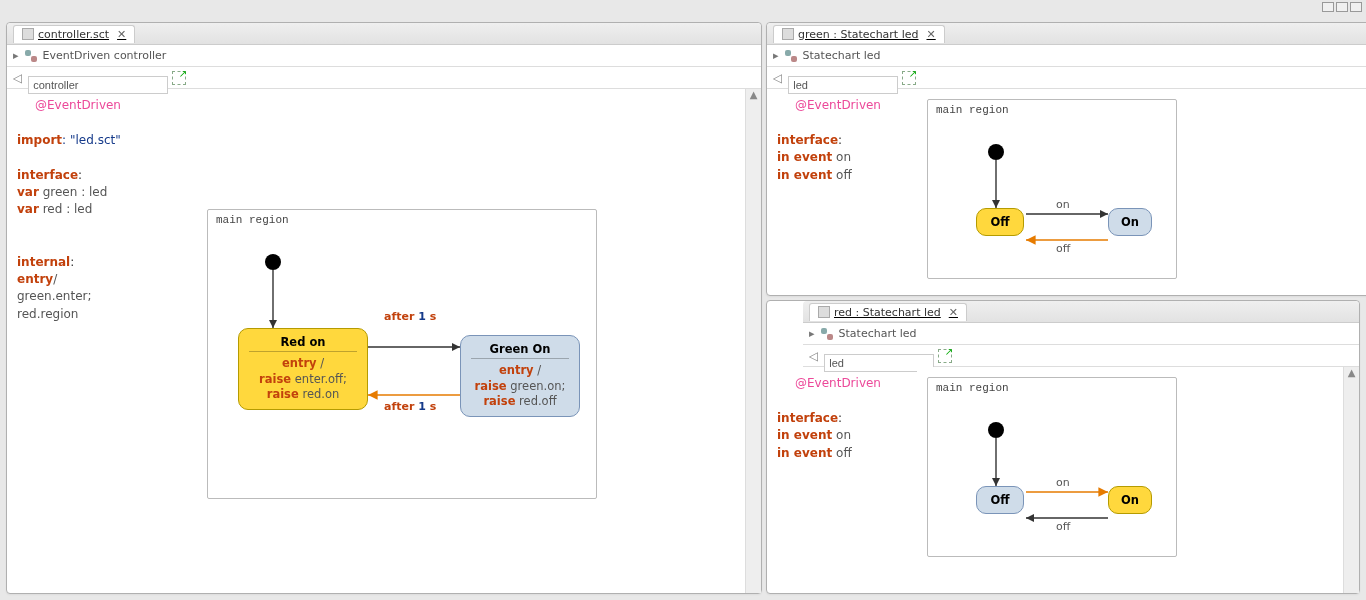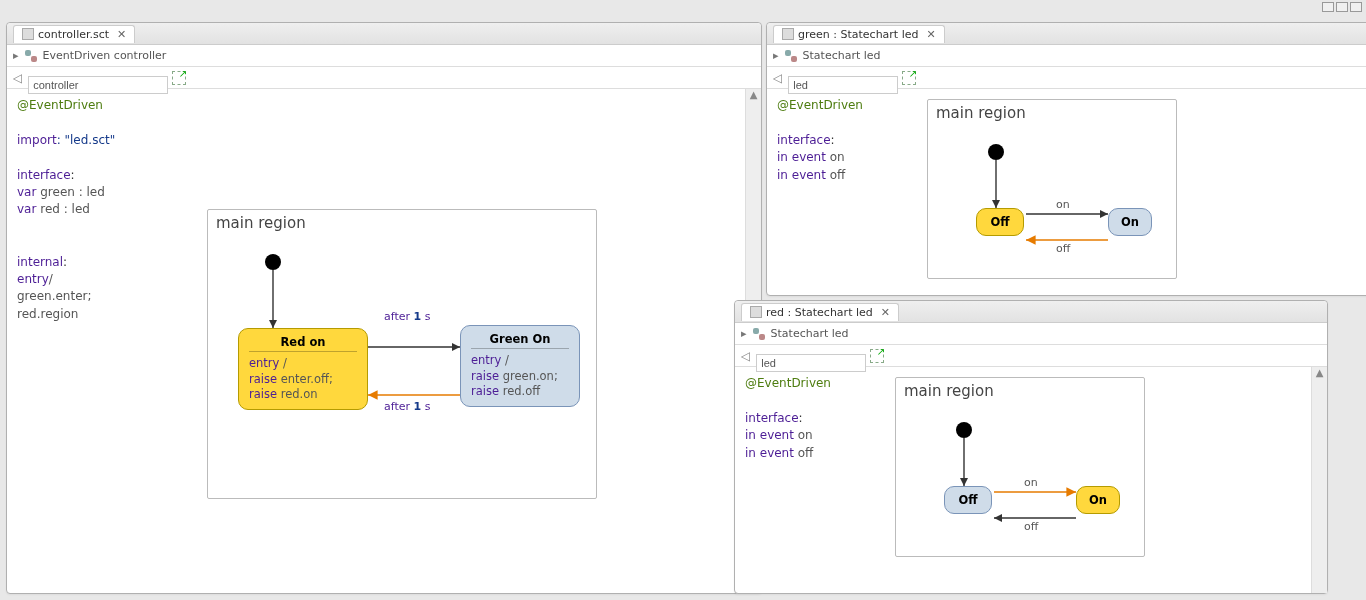--- a/index.html
+++ b/index.html
@@ -3,23 +3,23 @@
 <meta charset="utf-8">
 <style>
 * { box-sizing: border-box; margin: 0; padding: 0; }
 body { font-family: "DejaVu Sans", Arial, sans-serif; font-size: 12px; background: #e8e8e8; width: 1366px; height: 600px; overflow: hidden; position: relative; }
 .titlebar-icons { position: absolute; top: 2px; right: 4px; display: flex; gap: 2px; }
 .titlebar-icons span { width: 12px; height: 10px; border: 1px solid #999; background: #f0f0f0; }
 
 .pane { position: absolute; background: #fff; border: 1px solid #b0b0b0; border-radius: 4px; box-shadow: 0 1px 2px rgba(0,0,0,0.05); }
 .pane-left { left: 6px; top: 22px; width: 756px; height: 572px; }
 .pane-tr { left: 766px; top: 22px; width: 670px; height: 274px; }
-.pane-br { left: 734px; top: 300px; width: 594px; height: 294px; }
-
-.tabbar { height: 22px; background: linear-gradient(#efefef,#e2e2e2); border-bottom: 1px solid #ccc; border-radius: 4px 4px 0 0; display: flex; align-items: center; padding-left: 6px; }
+.pane-br { left: 766px; top: 300px; width: 594px; height: 294px; padding-left: 36px; }
+
+.tabbar { height: 22px; background: linear-gradient(#efefef,#e2e2e2); border-bottom: 1px solid #ccc; border-radius: 4px 4px 0 0; display: flex; align-items: center; padding-left: 6px; text-decoration: underline; }
 .tab { display: flex; align-items: center; gap: 4px; padding: 2px 8px; background: #fff; border: 1px solid #ccc; border-bottom: none; border-radius: 3px 3px 0 0; font-size: 11px; color: #333; }
 .tab .doc-icon { width: 12px; height: 12px; background: #ddd; border: 1px solid #aaa; }
 .tab .close { font-size: 11px; color: #666; margin-left: 4px; }
 
 .breadcrumb { height: 22px; display: flex; align-items: center; gap: 6px; padding: 0 6px; border-bottom: 1px solid #ddd; color: #555; font-size: 11px; }
 .breadcrumb .arrow { color: #777; }
 .sc-icon { width: 12px; height: 12px; display: inline-block; position: relative; }
 .sc-icon::before { content:""; position:absolute; width:6px; height:6px; border-radius:2px; background:#8aa; left:0; top:0; }
 .sc-icon::after { content:""; position:absolute; width:6px; height:6px; border-radius:2px; background:#b88; right:0; bottom:0; }
 
@@ -28,33 +28,33 @@
 .toolbar input { flex: 0 0 auto; width: 140px; height: 18px; border: 1px solid #ccc; padding: 0 4px; font-size: 11px; color: #555; margin-top: 15px; }
 .toolbar .wiz { width: 14px; height: 14px; border: 1px dashed #8a8; position: relative; }
 .toolbar .wiz::after { content:"↗"; color:#0a0; position:absolute; right:-2px; top:-4px; font-size:10px; }
 
 .content { position: absolute; left: 0; right: 0; bottom: 0; top: 66px; }
 .sidepanel { position: absolute; left: 0; top: 0; bottom: 0; width: 180px; padding: 8px 10px; line-height: 1.45; color: #333; }
 .canvas { position: absolute; left: 180px; right: 16px; top: 0; bottom: 0; background: #fff; }
 .scrollbar-v { position: absolute; right: 0; top: 66px; bottom: 0; width: 16px; background: #eee; border-left: 1px solid #ddd; }
 .scrollbar-v .scrolltri { display:block; text-align:center; color:#888; font-size:10px; }
 
-.kw { color: #4c1d95; font-weight: normal; }
+.kw { color: #c2410c; font-weight: bold; }
 .str { color: #153a8a; }
 .num { color: #153a8a; font-weight: bold; }
 .dim { color: #555; }
-.annot { color: #4d7c0f; }
+.annot { color: #ec4899; margin-left: 18px; }
 
 .region-box { position: absolute; border: 1px solid #bbb; border-radius: 2px; background: #fff; }
-.region-title { font-size: 15px; color: #444; padding: 4px 8px; }
+.region-title { font-size: 11px; color: #444; padding: 4px 8px; font-family: Liberation Mono, monospace; }
 
 .state { position: absolute; border: 1px solid #b59b00; background: #ffd83d; border-radius: 10px; padding: 6px 10px; font-size: 11.5px; }
 .state.blue { border-color: #7a94b8; background: #cfdce9; }
 .state-title { font-weight: bold; text-align: center; border-bottom: 1px solid rgba(0,0,0,0.25); margin-bottom: 4px; padding-bottom: 2px; }
-.state-body { line-height: 1.35; }
+.state-body { line-height: 1.35; text-align: center; }
 .state.small { padding: 6px 12px; }
 .state.small .state-title { border: none; margin: 0; padding: 0; }
 
 svg.overlay { position: absolute; left:0; top:0; }
 </style>
 </head>
 <body>
 
 <div class="titlebar-icons">
   <span></span>
@@ -116,21 +116,21 @@
         <div style="position:absolute; left:176px; top:190px; font-size:11px;"><span class="kw">after </span><span class="num">1</span><span class="kw"> s</span></div>
 
         <div class="state" style="left:30px; top:118px; width:130px;">
           <div class="state-title">Red on</div>
           <div class="state-body">
             <div><span class="kw">entry</span> <span class="dim">/</span></div>
             <div><span class="kw">raise</span><span class="dim"> enter.off;</span></div>
             <div><span class="kw">raise</span><span class="dim"> red.on</span></div>
           </div>
         </div>
-        <div class="state blue" style="left:252px; top:115px; width:120px;">
+        <div class="state blue" style="left:252px; top:125px; width:120px;">
           <div class="state-title">Green On</div>
           <div class="state-body">
             <div><span class="kw">entry</span> <span class="dim">/</span></div>
             <div><span class="kw">raise</span><span class="dim"> green.on;</span></div>
             <div><span class="kw">raise</span><span class="dim"> red.off</span></div>
           </div>
         </div>
       </div>
     </div>
   </div>

